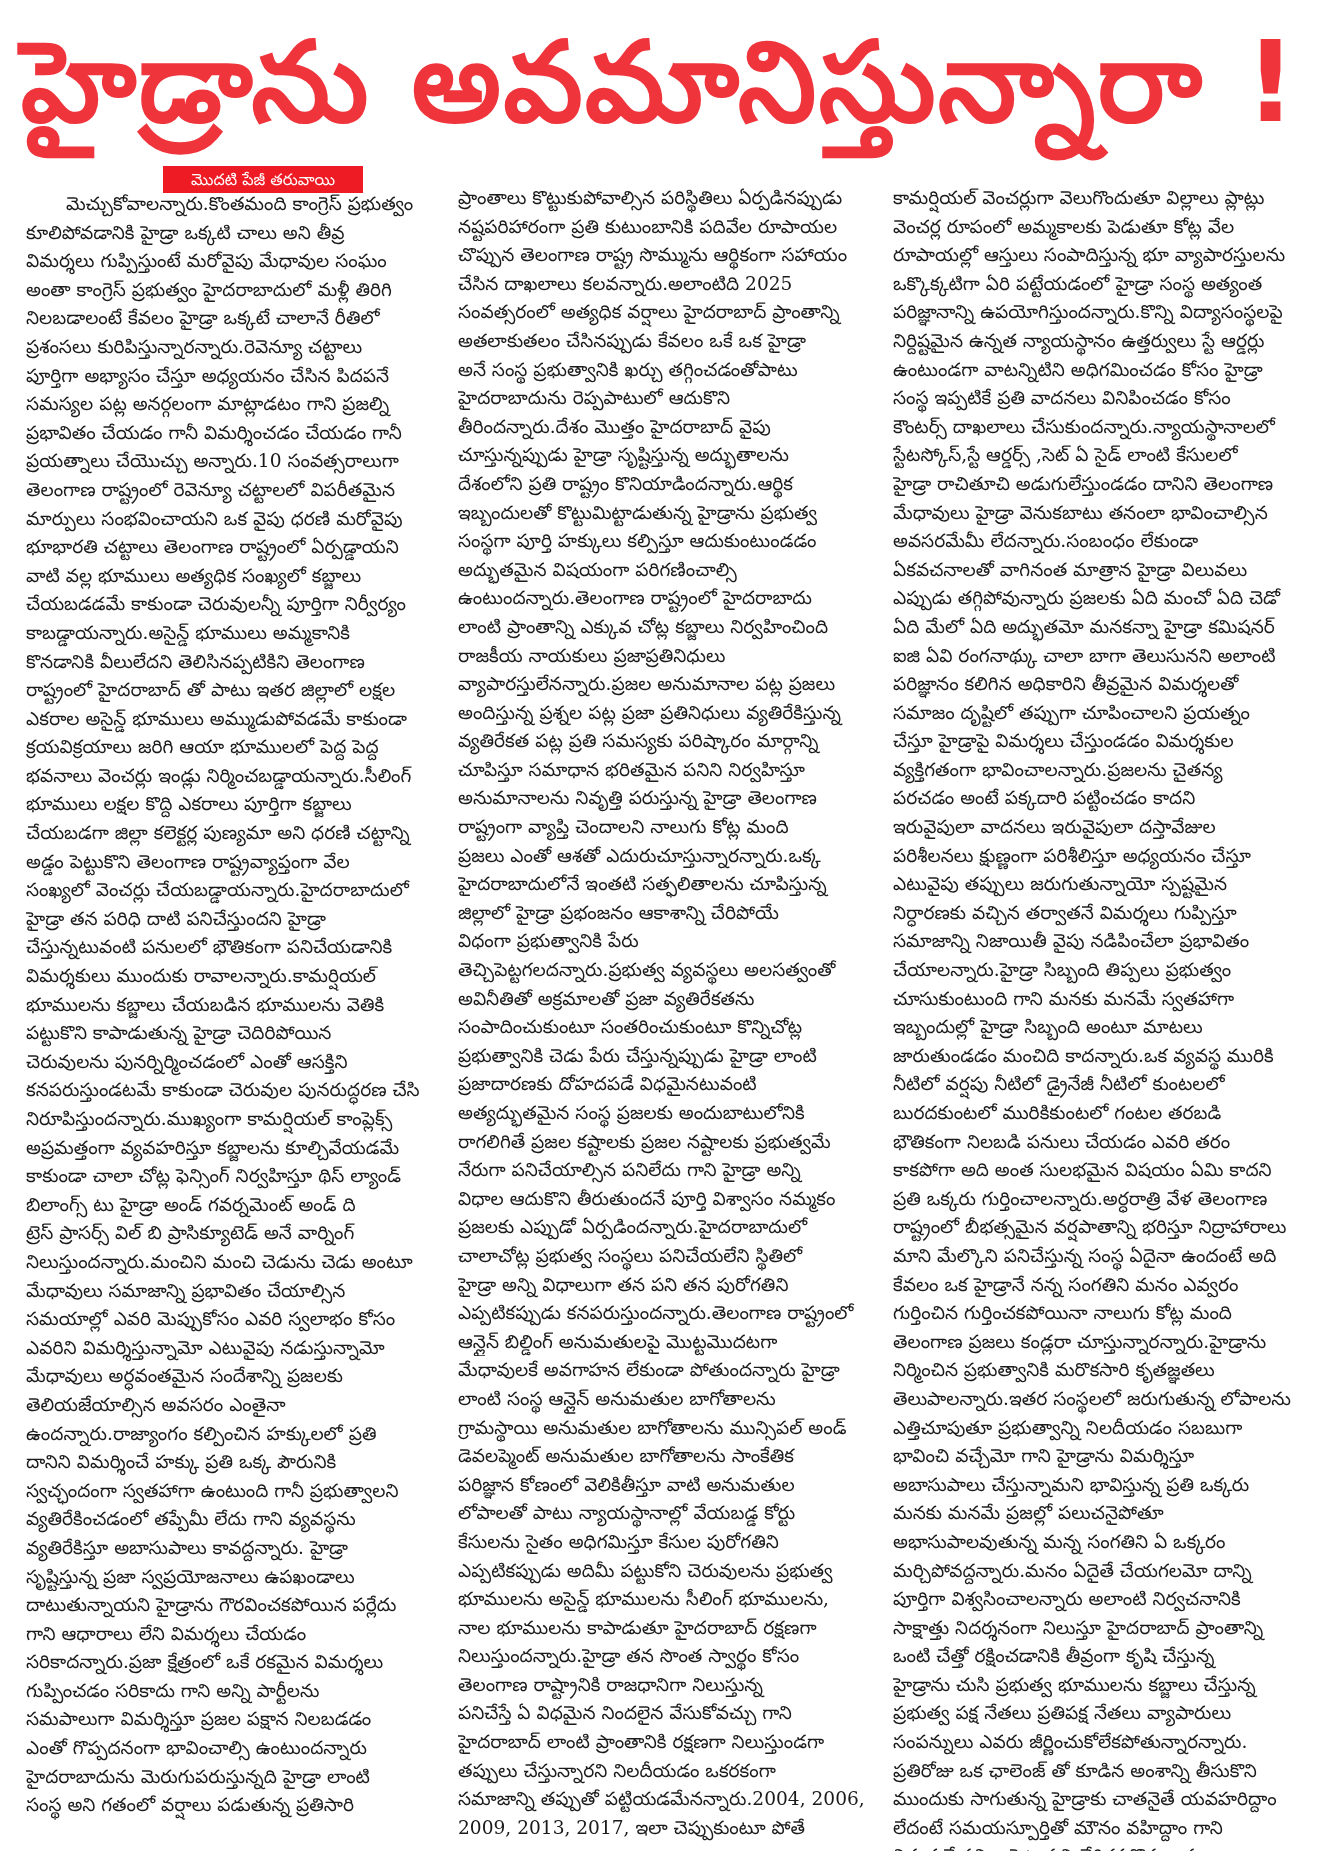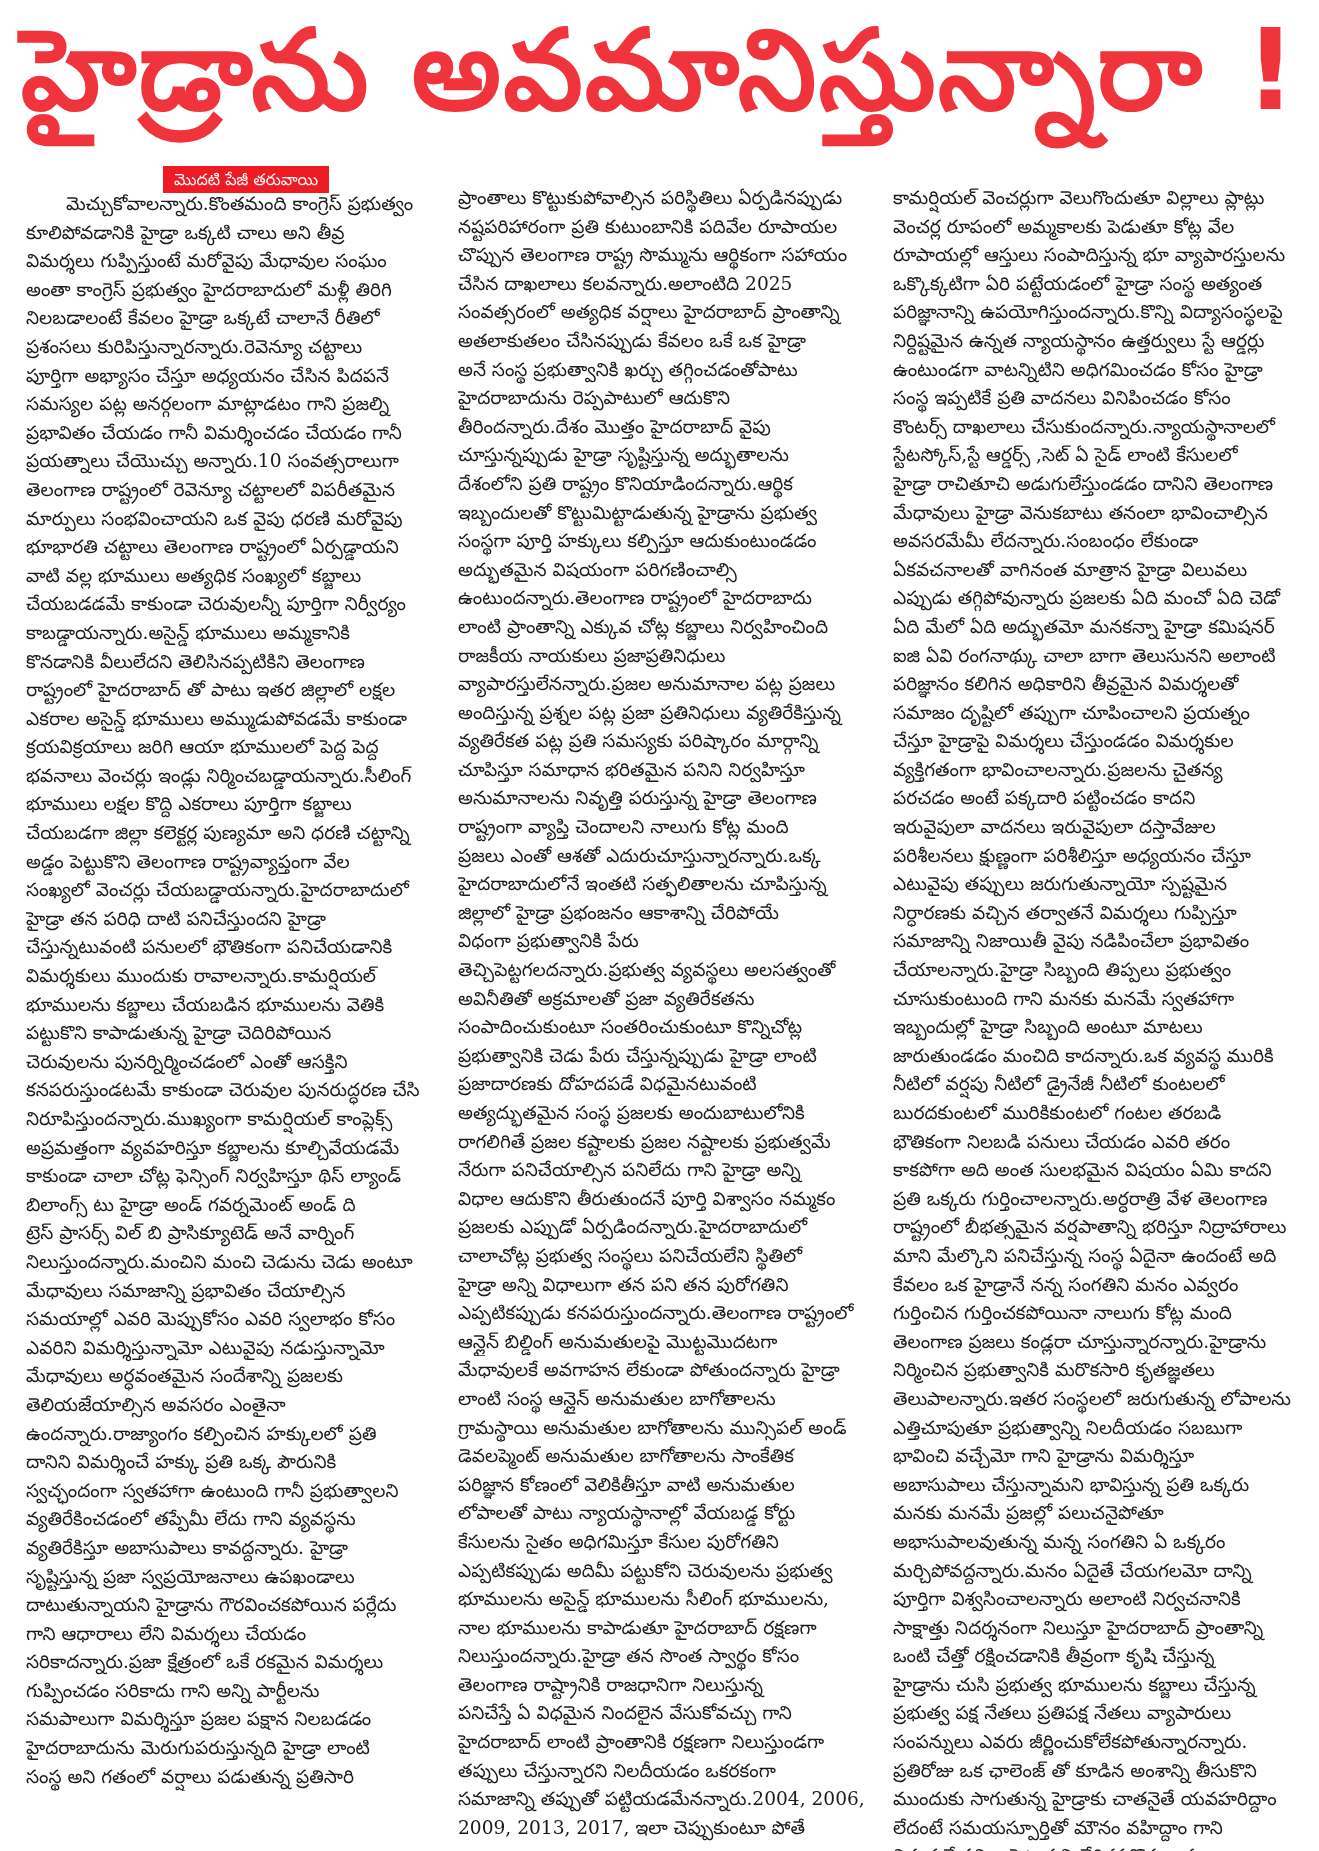--- a/index.html
+++ b/index.html
@@ -1,24 +1,24 @@
 <!DOCTYPE html>
 <html><head>
 <meta charset="utf-8">
 <style>
   html, body { margin:0; padding:0; background:#ffffff; }
   body { width:1319px; height:1851px; overflow:hidden; position:relative; }
   .headline {
-    position:absolute; left:0; top:0; width:1319px; height:140px;
+    position:absolute; left:0; top:12px; width:1319px; height:140px;
     display:flex; align-items:center; justify-content:center;
     color:#f0343c; font-family:"DejaVu Sans", sans-serif; font-weight:bold;
     font-size:112px; letter-spacing:2px; white-space:nowrap; line-height:1;
   }
   .kicker {
-    position:absolute; left:163px; top:166px; height:27px; padding:0 11px;
+    position:absolute; left:163px; top:166px; height:27px; padding:0 28px;
     background:#ee1b24; color:#ffffff; font-family:"DejaVu Sans", sans-serif;
     font-size:16px; line-height:27px; white-space:nowrap;
   }
   .col {
     position:absolute; top:190px; width:418px;
     font-family:"DejaVu Serif", serif; font-size:18.6px; line-height:28.6px;
     color:#1a1a1a; white-space:nowrap;
   }
   .col .line { display:block; height:28.6px; overflow:hidden; }
   .col1 { left:26px; }
@@ -80,20 +80,21 @@
     <span class="line">దానిని విమర్శించే హక్కు ప్రతి ఒక్క పౌరునికి</span>
     <span class="line">స్వచ్ఛందంగా స్వతహాగా ఉంటుంది గానీ ప్రభుత్వాలని</span>
     <span class="line">వ్యతిరేకించడంలో తప్పేమీ లేదు గాని వ్యవస్థను</span>
     <span class="line">వ్యతిరేకిస్తూ అబాసుపాలు కావద్దన్నారు.  హైడ్రా</span>
     <span class="line">సృష్టిస్తున్న ప్రజా స్వప్రయోజనాలు ఉపఖండాలు</span>
     <span class="line">దాటుతున్నాయని హైడ్రాను గౌరవించకపోయిన పర్లేదు</span>
     <span class="line">గాని ఆధారాలు లేని విమర్శలు చేయడం</span>
     <span class="line">సరికాదన్నారు.ప్రజా క్షేత్రంలో ఒకే రకమైన విమర్శలు</span>
     <span class="line">గుప్పించడం సరికాదు గాని అన్ని పార్టీలను</span>
     <span class="line">సమపాలుగా విమర్శిస్తూ ప్రజల పక్షాన నిలబడడం</span>
+    <span class="line">ఎంతో గొప్పదనంగా భావించాల్సి ఉంటుందన్నారు</span>
     <span class="line">హైదరాబాదును మెరుగుపరుస్తున్నది హైడ్రా లాంటి</span>
     <span class="line">సంస్థ అని గతంలో వర్షాలు పడుతున్న ప్రతిసారి</span>
   </div>
 <div class="col col2">
     <span class="line">ప్రాంతాలు కొట్టుకుపోవాల్సిన పరిస్థితిలు ఏర్పడినప్పుడు</span>
     <span class="line">నష్టపరిహారంగా ప్రతి కుటుంబానికి పదివేల రూపాయల</span>
     <span class="line">చొప్పున తెలంగాణ రాష్ట్ర సొమ్మును ఆర్థికంగా సహాయం</span>
     <span class="line">చేసిన దాఖలాలు కలవన్నారు.అలాంటిది 2025</span>
     <span class="line">సంవత్సరంలో అత్యధిక వర్షాలు హైదరాబాద్ ప్రాంతాన్ని</span>
     <span class="line">అతలాకుతలం చేసినప్పుడు కేవలం ఒకే ఒక హైడ్రా</span>

